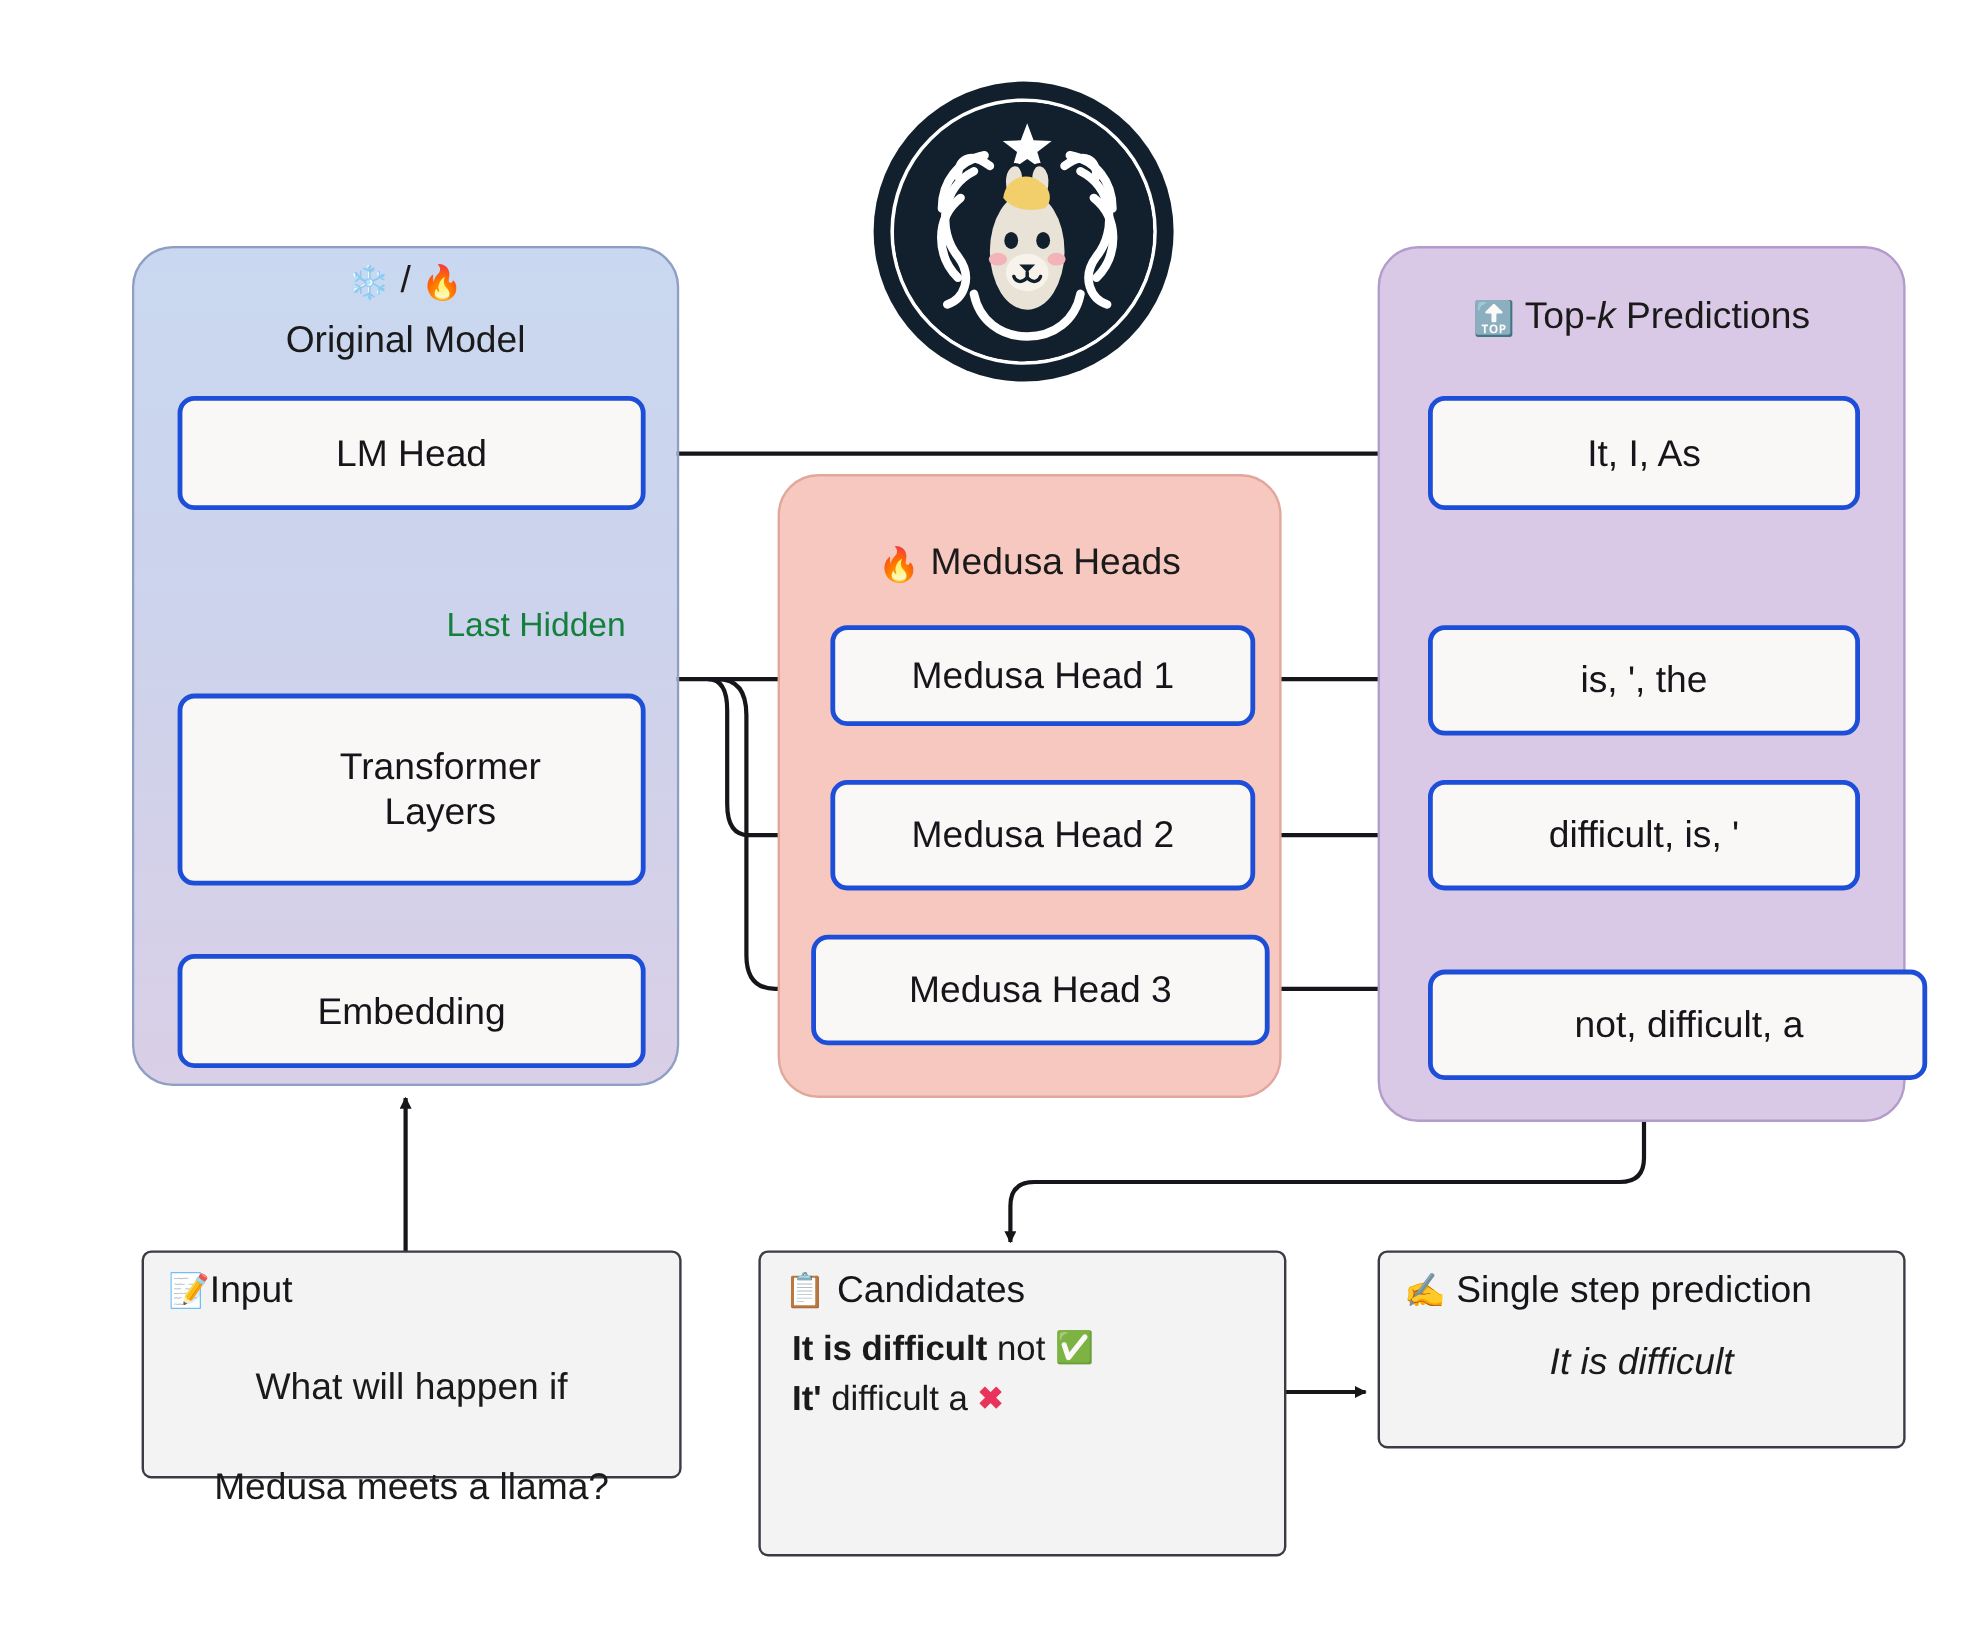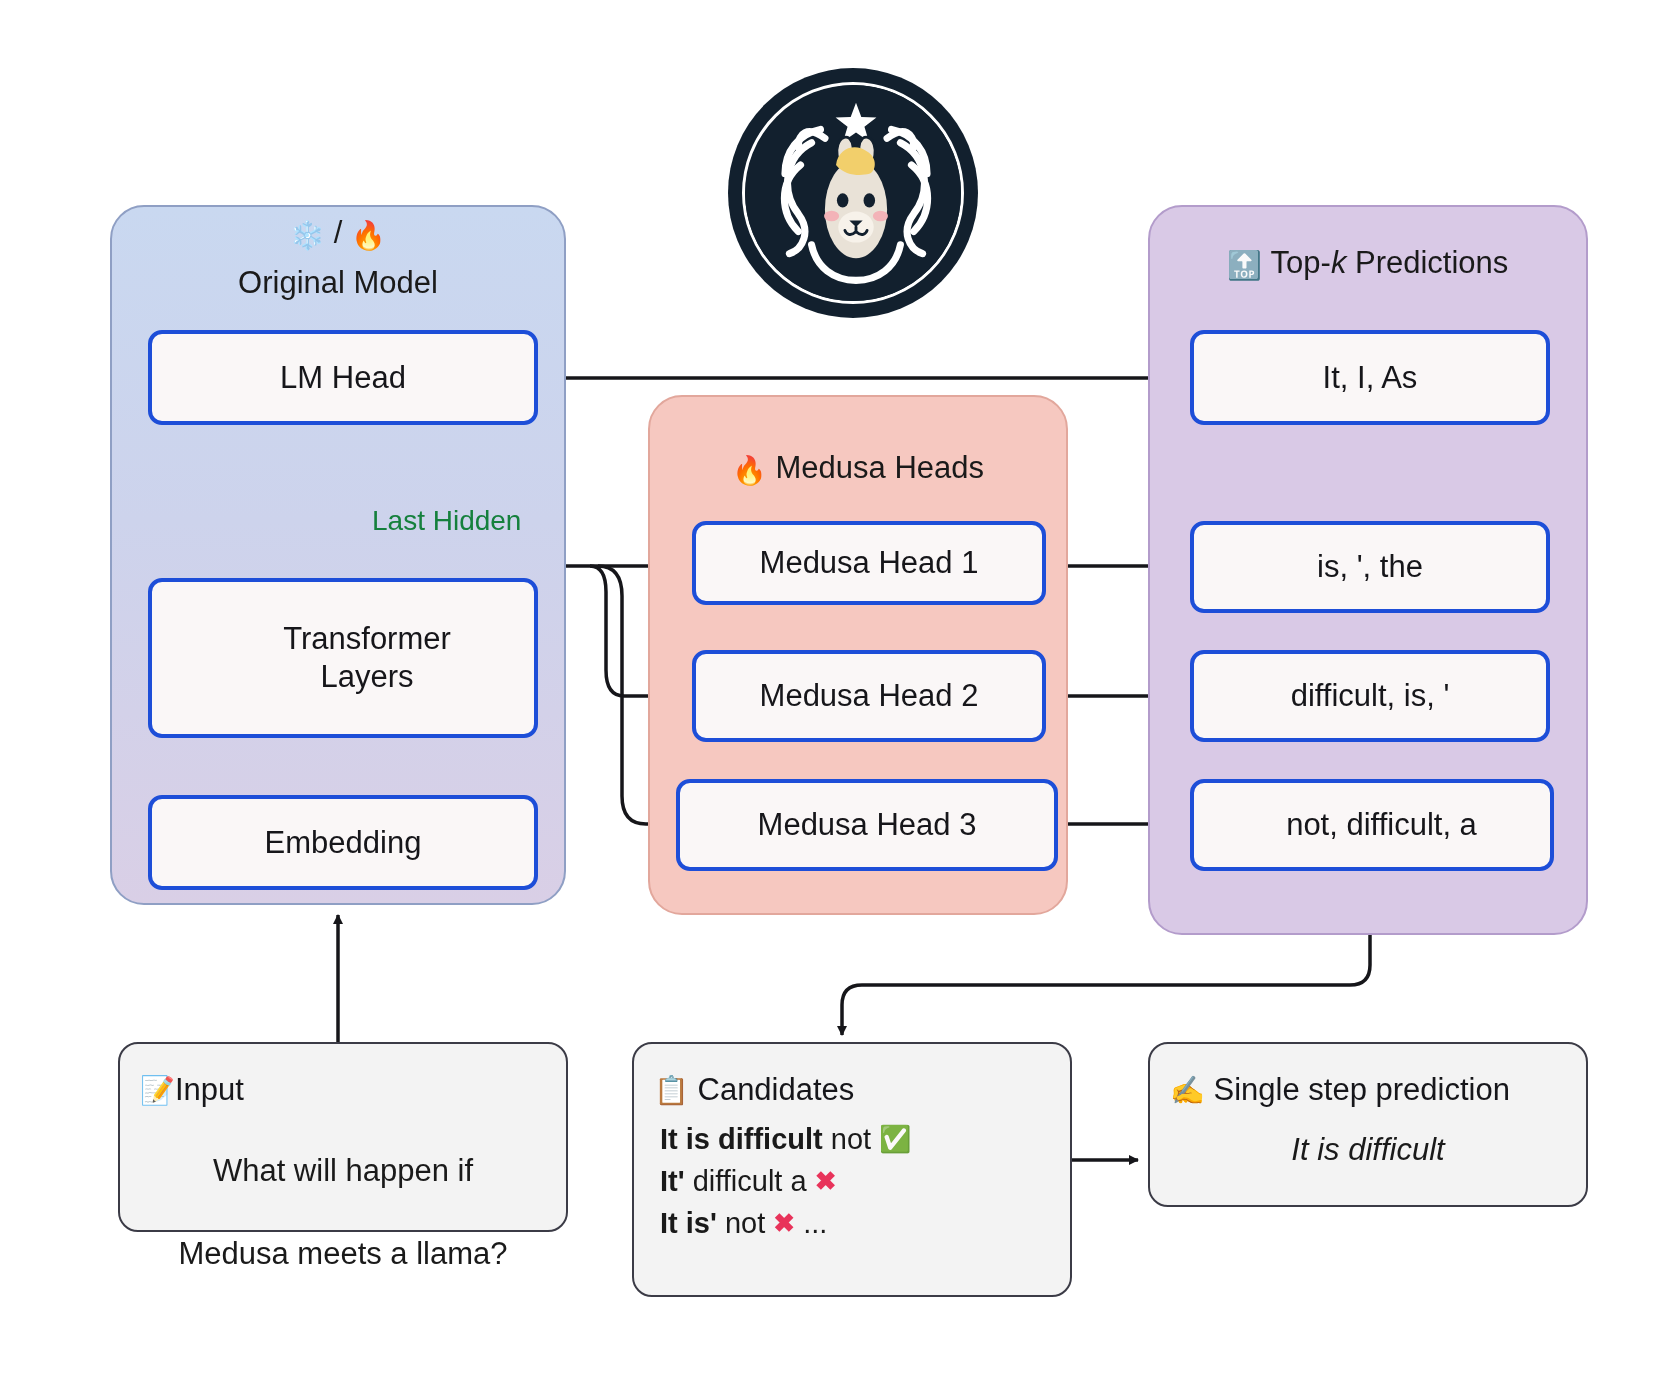--- a/index.html
+++ b/index.html
@@ -75,23 +75,23 @@
   }
   #topk-panel {
     background: #d9c9e6;
     border: 2px solid #b39ccb;
   }
   
   .card {
     position: absolute;
     box-sizing: border-box;
     border: 2px solid #3b3b46;
-    border-radius: 20px;
+    border-radius: 8px;
     background: #f3f3f3;
-    padding: 28px 20px;
+    padding: 13px 20px;
   }
   .card-title {
     font-size: 31px;
     color: #16161a;
     margin-bottom: 10px;
     white-space: nowrap;
   }
   .card-title .emoji { font-size: 28px; }
   .card-body {
     font-size: 31px;
@@ -249,21 +249,21 @@
   <div class="panel" id="topk-panel" style="left:1148px; top:205px; width:440px; height:730px;"></div>
 
   <div class="panel-title" style="left:1148px; top:245px; width:440px;">
     <span class="emoji">🔝</span>
     <span>Top-</span><span class="ital">k</span><span> Predictions</span>
   </div>
 
   <div class="box" style="left:1190px; top:330px; width:360px; height:95px;">It, I, As</div>
   <div class="box" style="left:1190px; top:521px; width:360px; height:92px;">is, ', the</div>
   <div class="box" style="left:1190px; top:650px; width:360px; height:92px;">difficult, is, '</div>
-  <div class="box" style="left:1190px; top:779px; width:364px; height:92px;padding-left:19px;">not, difficult, a</div>
+  <div class="box" style="left:1190px; top:808px; width:416px; height:92px;padding-left:19px;">not, difficult, a</div>
 
   <div class="card" style="left:118px; top:1042px; width:450px; height:190px;">
     <div class="card-title">
       <span class="emoji">📝</span><span>Input</span>
     </div>
     <div class="card-body">What will happen if</div>
     <div class="card-body">Medusa meets a llama?</div>
   </div>
 
   <div class="card" style="left:632px; top:1042px; width:440px; height:255px;">
@@ -272,25 +272,20 @@
       <span>Candidates</span>
     </div>
     <div class="cand-line">
       <b>It is difficult</b><span> not</span>
       <span class="mark-ok">✅</span>
     </div>
     <div class="cand-line">
       <b>It'</b><span> difficult a</span>
       <span class="mark-no">✖</span>
     </div>
-    <div class="cand-line">
-      <b>It is'</b><span> not</span>
-      <span class="mark-no">✖</span>
-      <span>...</span>
-    </div>
   </div>
 
   <div class="card" style="left:1148px; top:1042px; width:440px; height:165px;">
     <div class="card-title">
       <span class="emoji">✍️</span>
       <span>Single step prediction</span>
     </div>
     <div class="card-body ital" style="margin-top:22px;">It is difficult</div>
   </div>
 

